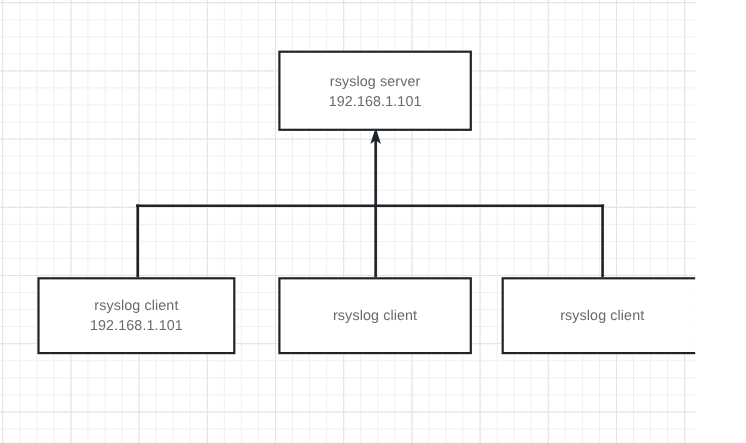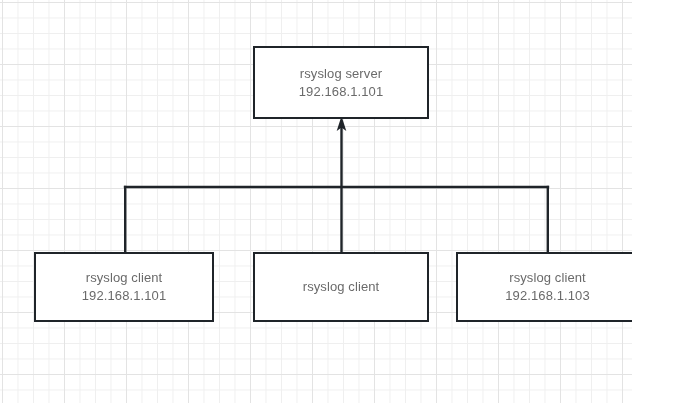--- a/index.html
+++ b/index.html
@@ -87,16 +87,15 @@
     <span class="line1">rsyslog client</span>
     <span class="line2">192.168.1.101</span>
   </div>
 
   <div class="node" id="node-client2">
     <span class="line1">rsyslog client</span>
   </div>
 
   <div class="node" id="node-client3">
     <span class="line1">rsyslog client</span>
-    <span class="line2">192.168.1.103</span>
   </div>
 
 </div>
 
 </body></html>

